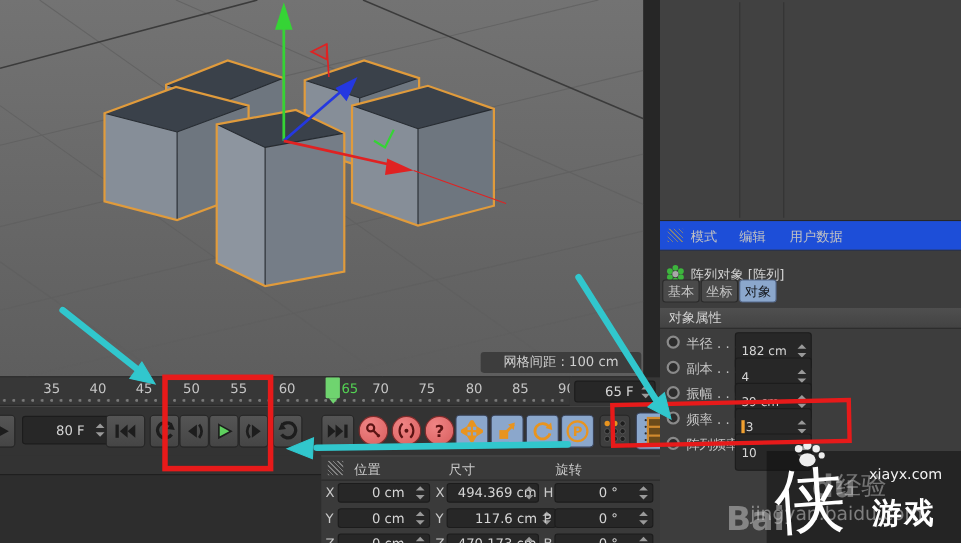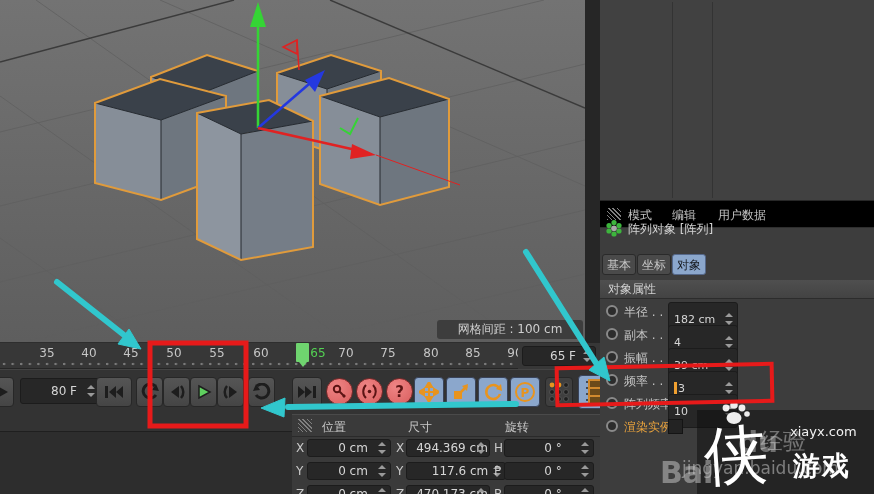--- a/index.html
+++ b/index.html
@@ -48,23 +48,23 @@
   .grip{position:absolute;background:repeating-linear-gradient(45deg,#808080 0 1px,transparent 1px 3px);}
   .chead{position:absolute;top:4px;color:#c9c9c9;font-size:12px;}
   #coords .sep{position:absolute;left:0;top:21px;width:308px;height:1px;background:#2a2a2a;}
   .crow-label{position:absolute;color:#c9c9c9;font-size:12px;}
   .cfield{height:18px;}
 
   
   #rpanel{left:600px;top:0;width:274px;height:494px;background:#3d3d3d;}
   #rp-top{position:absolute;left:0;top:0;width:274px;height:200px;background:#414141;border-bottom:1px solid #272727;}
   #rp-top .vline{position:absolute;top:2px;width:1px;height:196px;background:#333;}
-  #rp-menubar{position:absolute;left:0;top:201px;width:274px;height:26px;background:#000000;border-bottom:1px solid #2e2e2e;}
+  #rp-menubar{position:absolute;left:0;top:201px;width:274px;height:26px;background:#1d4ed8;border-bottom:1px solid #2e2e2e;}
   .menu-item{position:absolute;top:6px;color:#c2c2c2;font-size:12px;}
-  #rp-objrow{position:absolute;left:0;top:215px;width:274px;height:26px;}
+  #rp-objrow{position:absolute;left:0;top:236px;width:274px;height:26px;}
   #rp-tabs{position:absolute;left:0;top:254px;width:274px;height:24px;}
   .tab{position:absolute;top:0;height:21px;background:#4a4a4a;border:1px solid #2a2a2a;border-radius:3px;
     color:#c6c6c6;font-size:12px;text-align:center;line-height:21px;box-sizing:border-box;}
   .tab.active{background:#8ba7cc;color:#15181d;border-color:#55688a;}
   #rp-section{position:absolute;left:0;top:280px;width:274px;height:19px;
     background:linear-gradient(#4f4f4f,#434343);border-bottom:1px solid #2c2c2c;
     color:#d2d2d2;font-size:12px;line-height:19px;padding-left:8px;box-sizing:border-box;}
   .arow{position:absolute;left:0;width:274px;height:22px;}
   .radio{position:absolute;left:6px;top:4px;width:12px;height:12px;border-radius:50%;
     border:2px solid #8a8a8a;background:#2c2c2c;box-sizing:border-box;}
@@ -511,25 +511,20 @@
       <span class="radio"></span>
       <span class="alabel">阵列频率</span>
       <div class="afield">
           <span>10</span>
           <span class="stepper">
             <i class="up"></i>
             <i class="dn"></i>
           </span>
         </div>
     </div>
-    <div class="arow" style="top:416px">
-      <span class="radio"></span>
-      <span class="alabel orange">渲染实例</span>
-      <span class="checkbox"></span>
-    </div>
   </div>
 
   <div class="abs wm" id="wm-block"></div>
   <span class="abs wm" id="wm-bai">Bai</span>
   <span class="abs wm" id="wm-du">du</span>
   <span class="abs wm" id="wm-jy">经验</span>
   <span class="abs wm" id="wm-url">jingyan.baidu.com</span>
   <svg class="abs wm" style="left:716px;top:398px" width="36" height="30">
     <circle cx="10" cy="10" r="3.4" fill="#fff" opacity=".92"></circle>
       <circle cx="18" cy="7" r="3.8" fill="#fff" opacity=".92"></circle>

